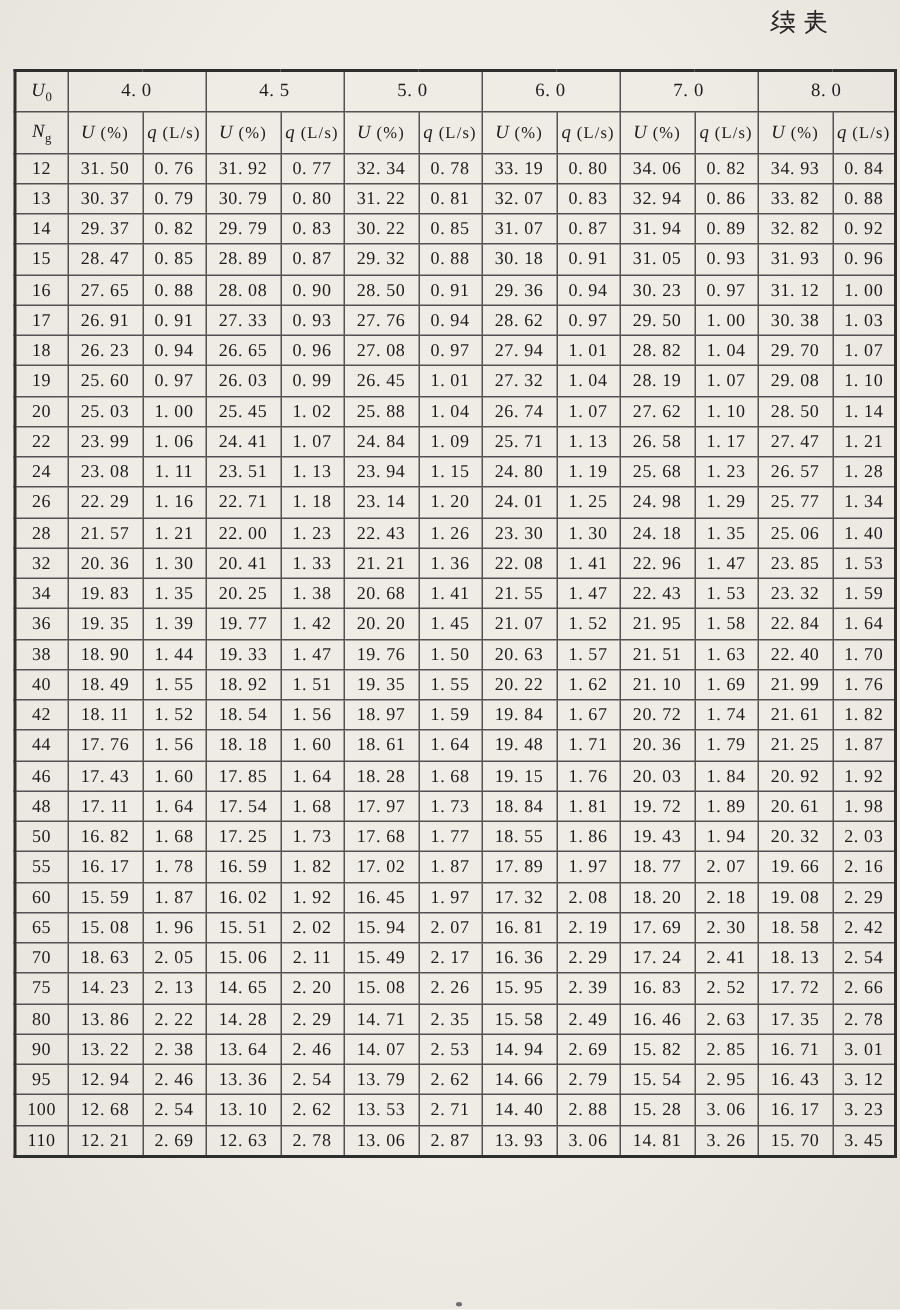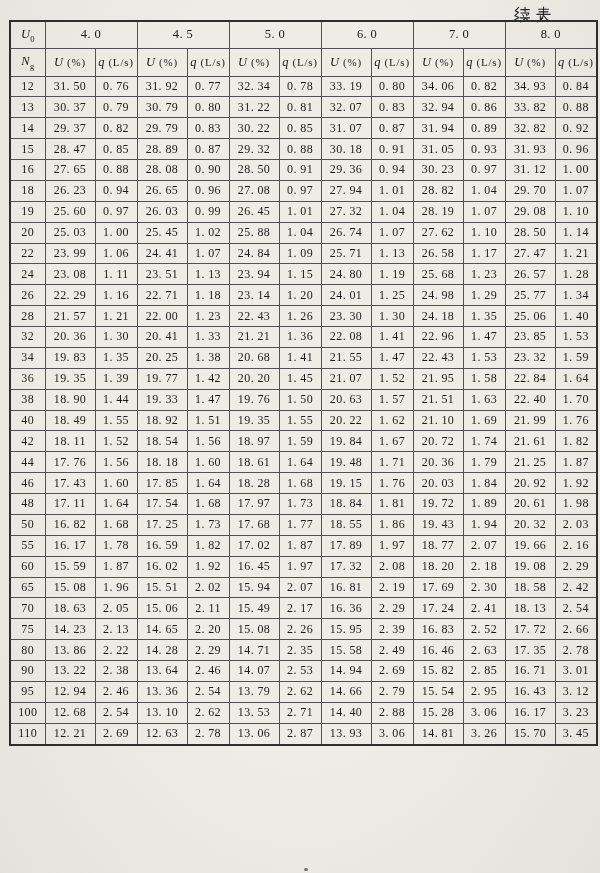--- a/index.html
+++ b/index.html
@@ -6,21 +6,21 @@
   .page{
     position:relative;width:600px;height:873px;overflow:hidden;
     background:radial-gradient(ellipse at 50% 42%, #efece6 55%, #e5e2db 100%);
     font-family:"Liberation Serif", serif;color:#1b1b1b;
   }
   .continued{position:absolute;top:6px;left:513px;display:flex;gap:5px;}
   .continued svg{display:block;}
   .glyph{stroke:#262626;stroke-width:1.6;fill:none;stroke-linecap:round;stroke-linejoin:round;}
   .sr{position:absolute;width:1px;height:1px;overflow:hidden;clip:rect(0 0 0 0);white-space:nowrap;}
   table{
-    position:absolute;left:9px;top:20px;width:589px;height:726px;
+    position:absolute;left:9px;top:46px;width:589px;height:726px;
     border-collapse:collapse;table-layout:fixed;
     border:2px solid #2e2e2e;
   }
   th,td{
     border:1px solid #525252;padding:0;margin:0;
     font-weight:normal;text-align:center;vertical-align:middle;
     font-size:12px;letter-spacing:0.4px;color:#1b1b1b;
     overflow:hidden;white-space:nowrap;
   }
   thead tr.groups{height:27px;}
@@ -171,20 +171,35 @@
           <td>28. 50</td>
           <td>0. 91</td>
           <td>29. 36</td>
           <td>0. 94</td>
           <td>30. 23</td>
           <td>0. 97</td>
           <td>31. 12</td>
           <td>1. 00</td>
         </tr>
         <tr>
+          <td>17</td>
+          <td>26. 91</td>
+          <td>0. 91</td>
+          <td>27. 33</td>
+          <td>0. 93</td>
+          <td>27. 76</td>
+          <td>0. 94</td>
+          <td>28. 62</td>
+          <td>0. 97</td>
+          <td>29. 50</td>
+          <td>1. 00</td>
+          <td>30. 38</td>
+          <td>1. 03</td>
+        </tr>
+        <tr>
           <td>18</td>
           <td>26. 23</td>
           <td>0. 94</td>
           <td>26. 65</td>
           <td>0. 96</td>
           <td>27. 08</td>
           <td>0. 97</td>
           <td>27. 94</td>
           <td>1. 01</td>
           <td>28. 82</td>

